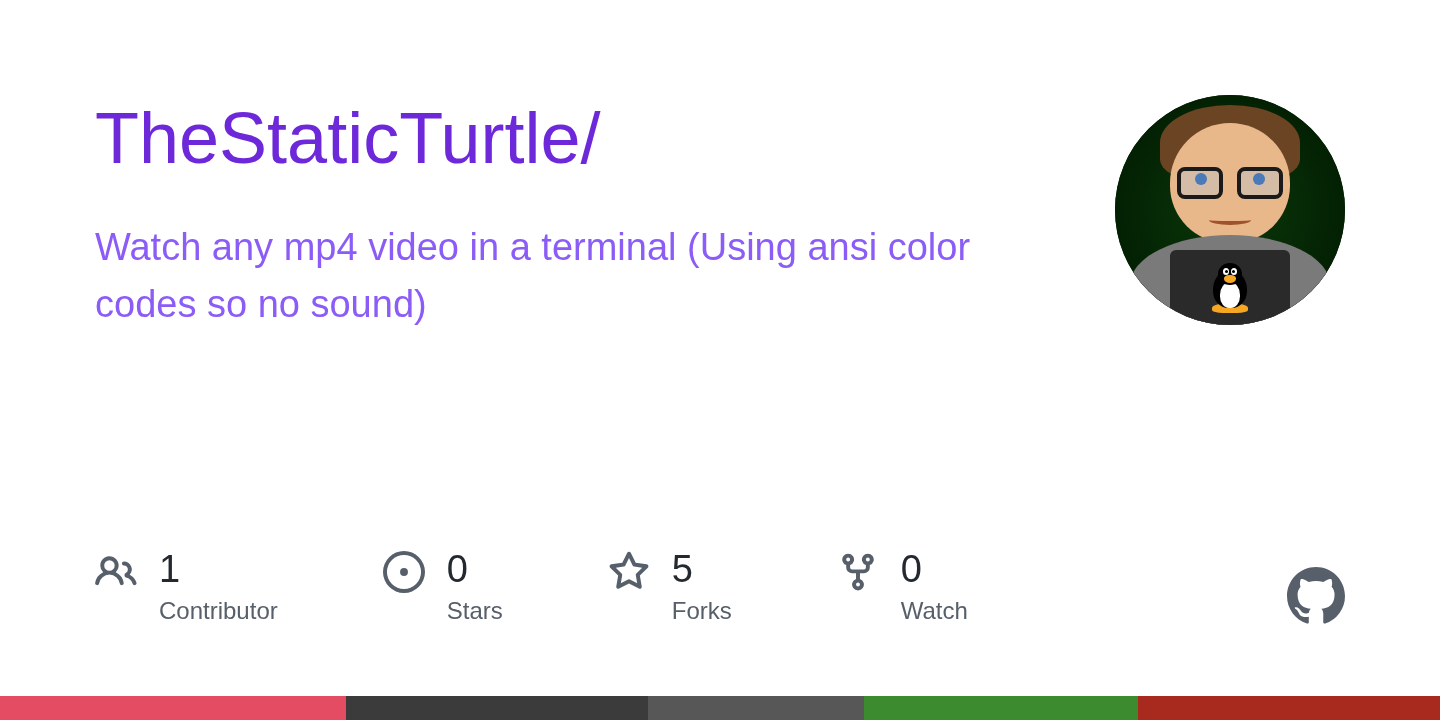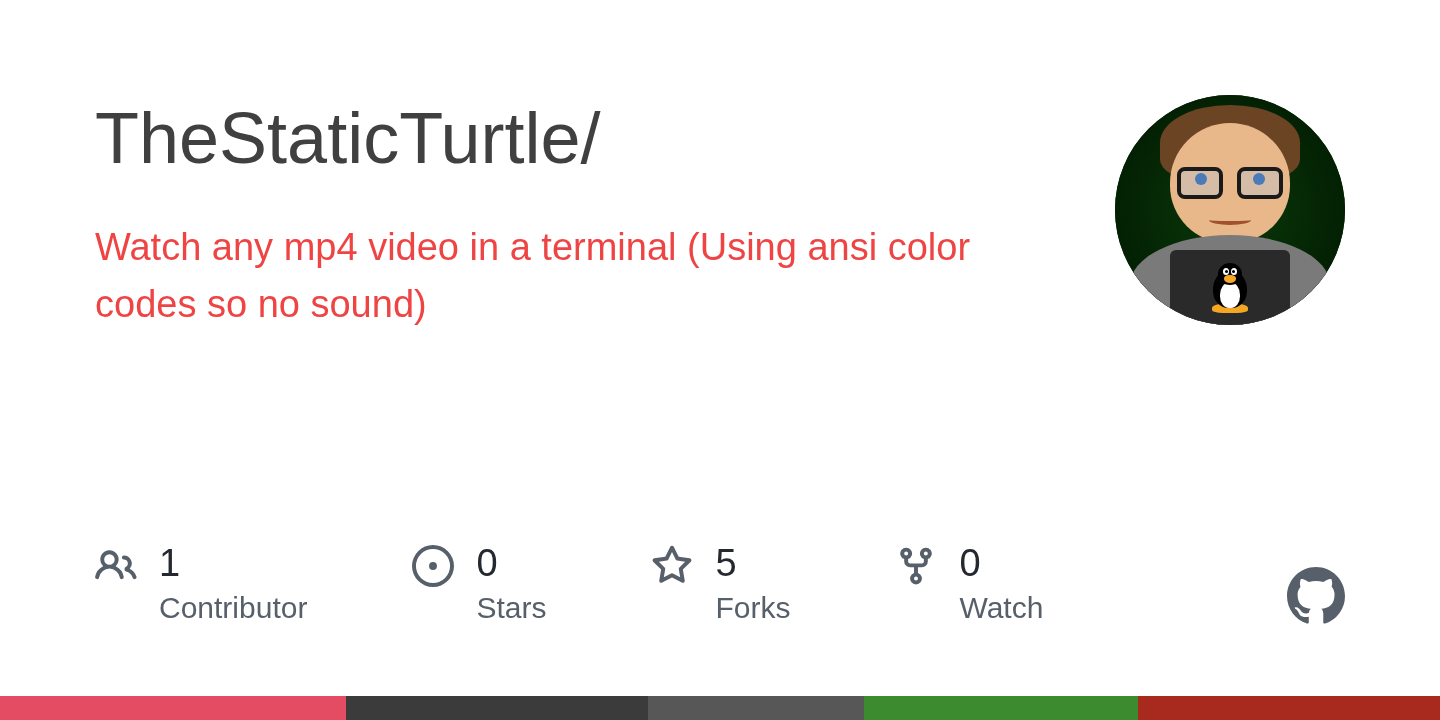--- a/index.html
+++ b/index.html
@@ -25,35 +25,35 @@
       display: flex;
       justify-content: space-between;
       align-items: flex-start;
     }
     .title-section {
       flex: 1;
     }
     .repo-title {
       font-size: 72px;
       line-height: 1.2;
-      color: #404040;
+      color: #6d28d9;
       font-weight: 400;
     }
     .repo-owner {
       font-weight: 400;
     }
     .repo-name {
       font-weight: 700;
       display: block;
     }
     .description {
       margin-top: 38px;
       font-size: 38px;
       line-height: 1.5;
-      color: #ef4444;
+      color: #8b5cf6;
       font-weight: 400;
       max-width: 930px;
     }
     .avatar {
       width: 230px;
       height: 230px;
       border-radius: 50%;
       background: linear-gradient(135deg, #001a00 0%, #003300 50%, #001a00 100%);
       position: relative;
       overflow: hidden;
@@ -203,21 +203,21 @@
       display: flex;
       flex-direction: column;
     }
     .stat-count {
       font-size: 38px;
       font-weight: 400;
       color: #24292f;
       line-height: 1.1;
     }
     .stat-label {
-      font-size: 30px;
+      font-size: 24px;
       color: #57606a;
       margin-top: 6px;
     }
     .github-logo {
       position: absolute;
       right: 95px;
       bottom: 95px;
       width: 58px;
       height: 58px;
       color: #57606a;

